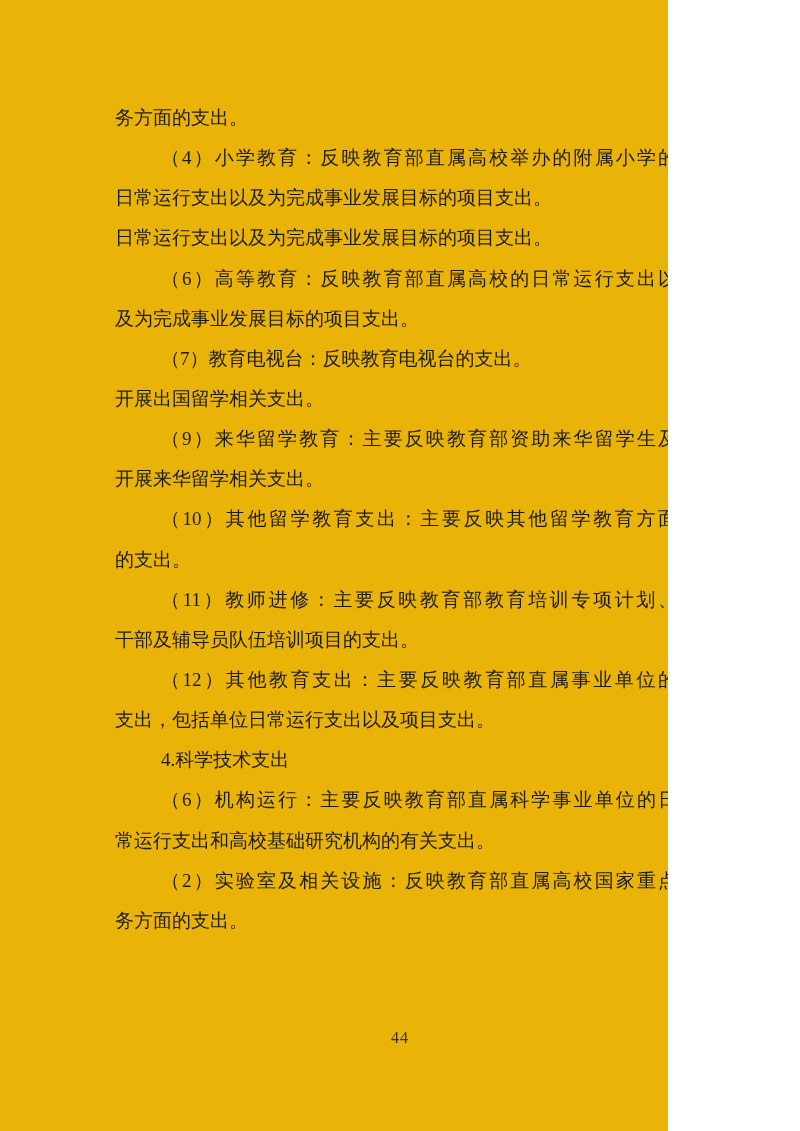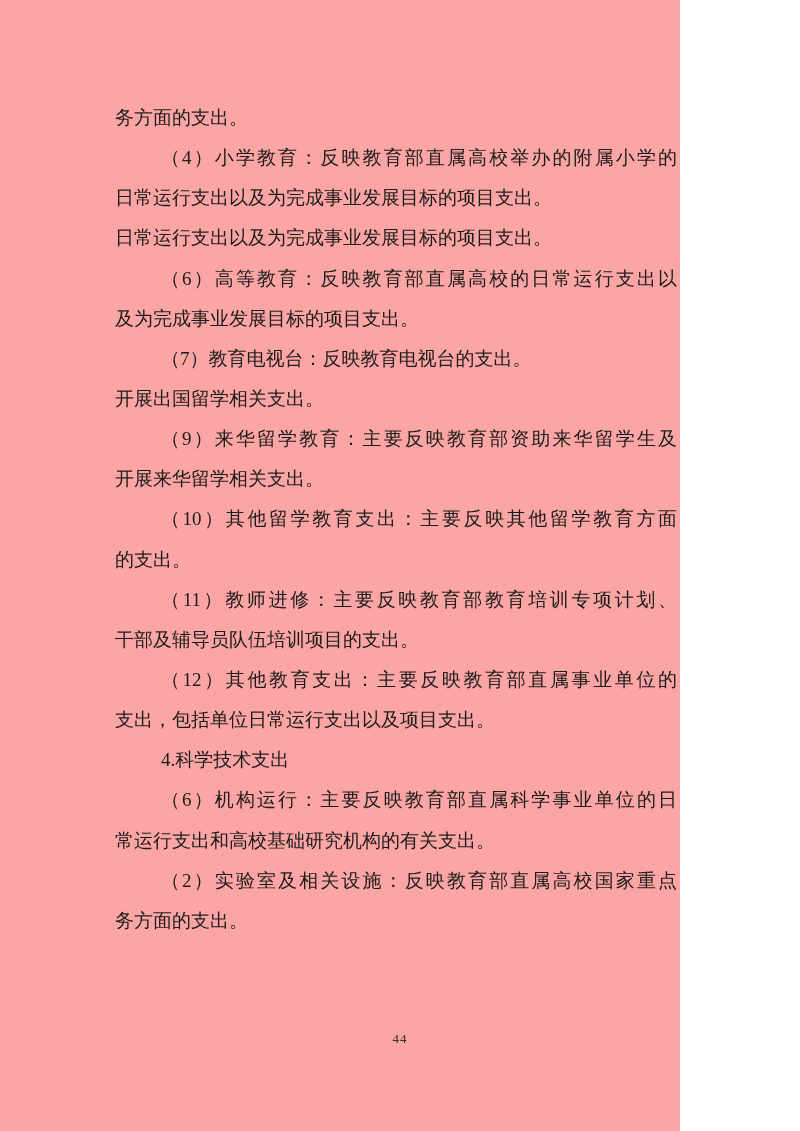--- a/index.html
+++ b/index.html
@@ -4,25 +4,24 @@
 <style>
   html, body {
     margin: 0;
     padding: 0;
     background: #ffffff;
   }
   .page {
     position: relative;
     width: 668px;
     height: 1131px;
-    background: #fca5a5;
+    background: #eab308;
     overflow: hidden;
     font-family: "Liberation Serif", "DejaVu Serif", serif;
     color: #1b1b1b;
-    padding-left: 12px;
   }
   .text-block {
     position: absolute;
     left: 115px;
     top: 98px;
     width: 562px;
   }
   .line {
     height: 40.15px;
     line-height: 40.15px;
@@ -41,21 +40,21 @@
     text-justify: inter-ideograph;
   }
   .page-footer {
     position: absolute;
     left: 0;
     top: 1029px;
     width: 800px;
     text-align: center;
   }
   .page-number {
-    font-size: 13px;
+    font-size: 16px;
     color: #2e2e2e;
     letter-spacing: 1px;
   }
 </style>
 </head>
 <body>
 
 <div class="page">
   <div class="text-block" id="text-block">
       <div class="line">务方面的支出。</div>

